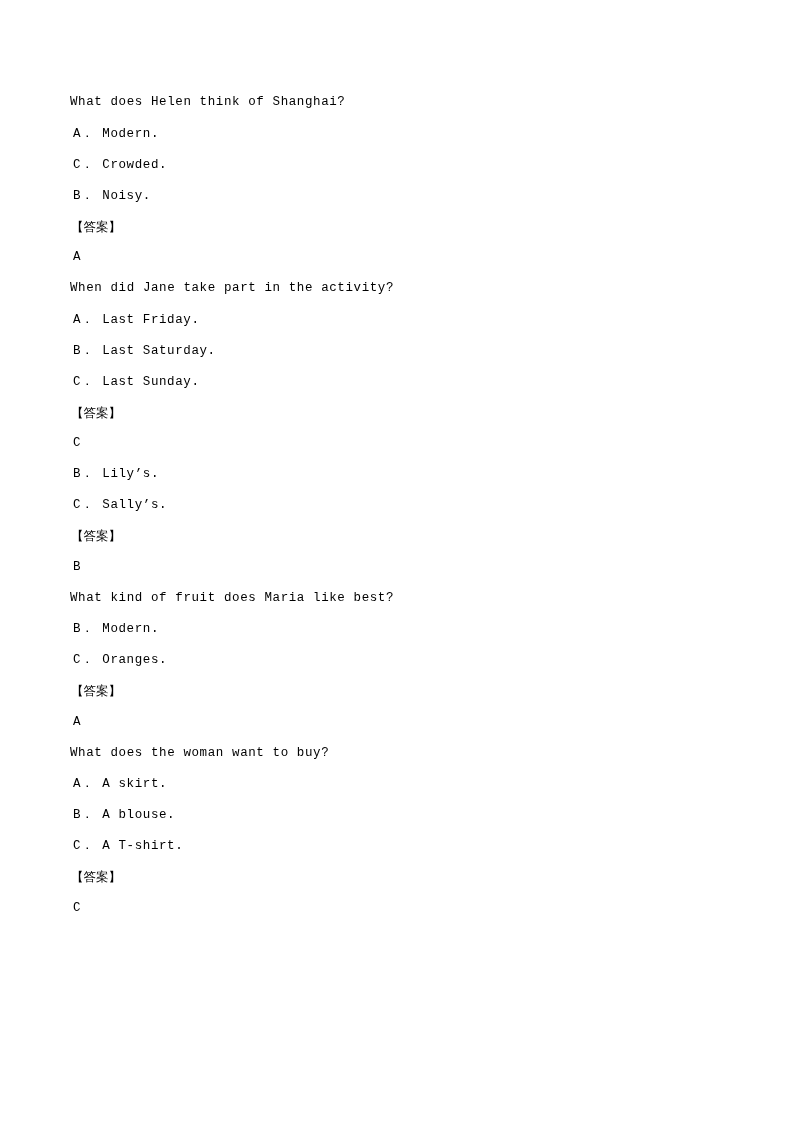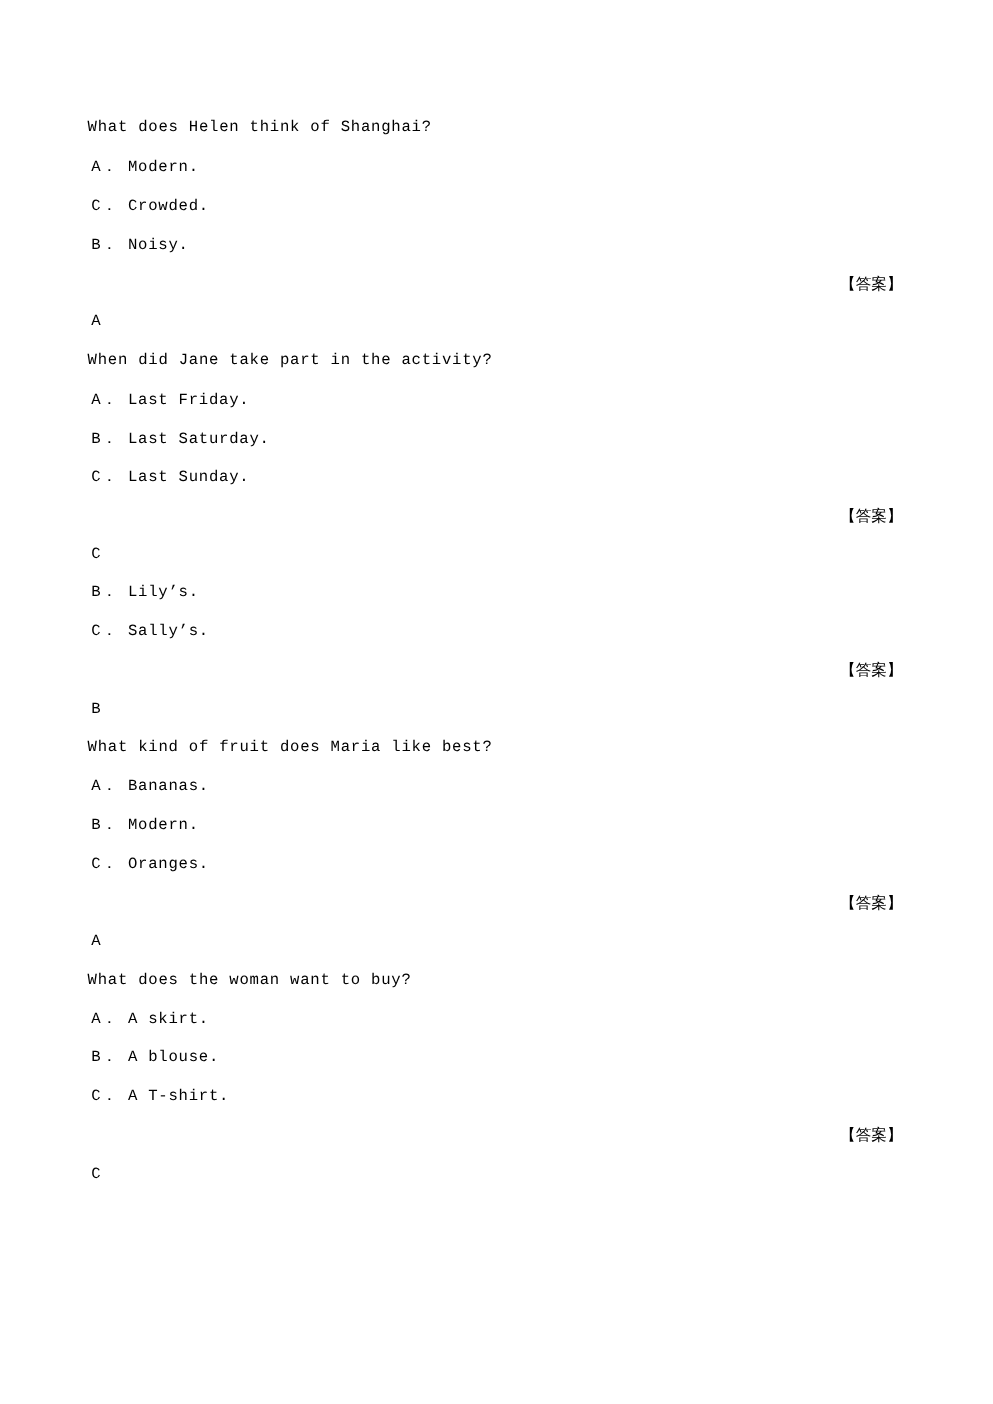--- a/index.html
+++ b/index.html
@@ -41,21 +41,20 @@
   .line.option {
     padding-left: 3px;
     margin-bottom: 18.5px;
   }
   .line.answer-label {
     font-family: "DejaVu Sans", sans-serif;
     font-size: 12.5px;
     letter-spacing: 0;
     padding-left: 1px;
     margin-bottom: 18px;
-    text-align: right;
   }
   .line.answer-value {
     padding-left: 3px;
     margin-bottom: 18.5px;
   }
   .q-block:last-child .line:last-child {
     margin-bottom: 0;
   }
 </style>
 </head>
@@ -84,21 +83,20 @@
 
     <div class="q-block">
       <div class="line option">B． Lily’s.</div>
       <div class="line option">C． Sally’s.</div>
       <div class="line answer-label">【答案】</div>
       <div class="line answer-value">B</div>
     </div>
 
     <div class="q-block">
       <div class="line question">What kind of fruit does Maria like best?</div>
-      <div class="line option">A． Bananas.</div>
       <div class="line option">B． Modern.</div>
       <div class="line option">C． Oranges.</div>
       <div class="line answer-label">【答案】</div>
       <div class="line answer-value">A</div>
     </div>
 
     <div class="q-block">
       <div class="line question">What does the woman want to buy?</div>
       <div class="line option">A． A skirt.</div>
       <div class="line option">B． A blouse.</div>

